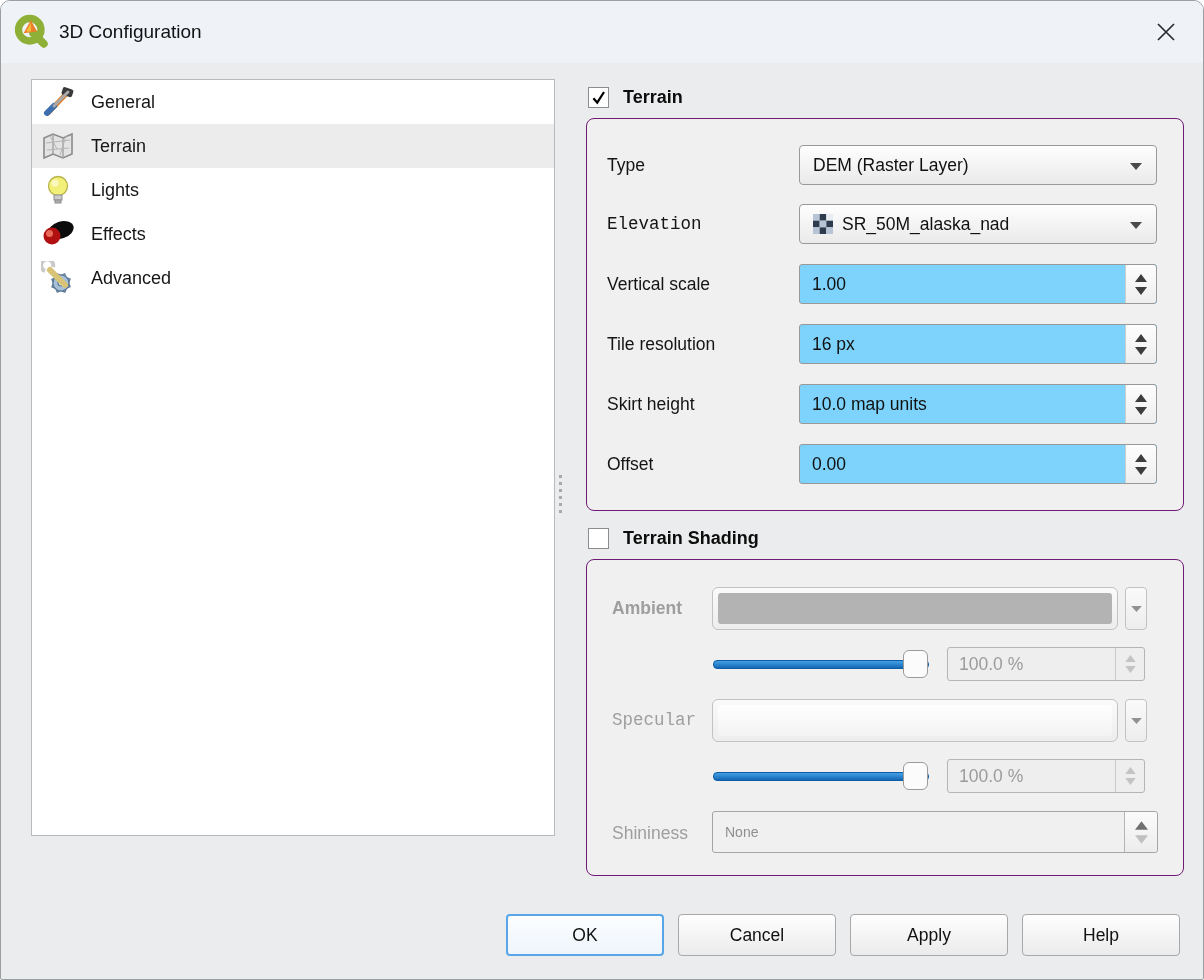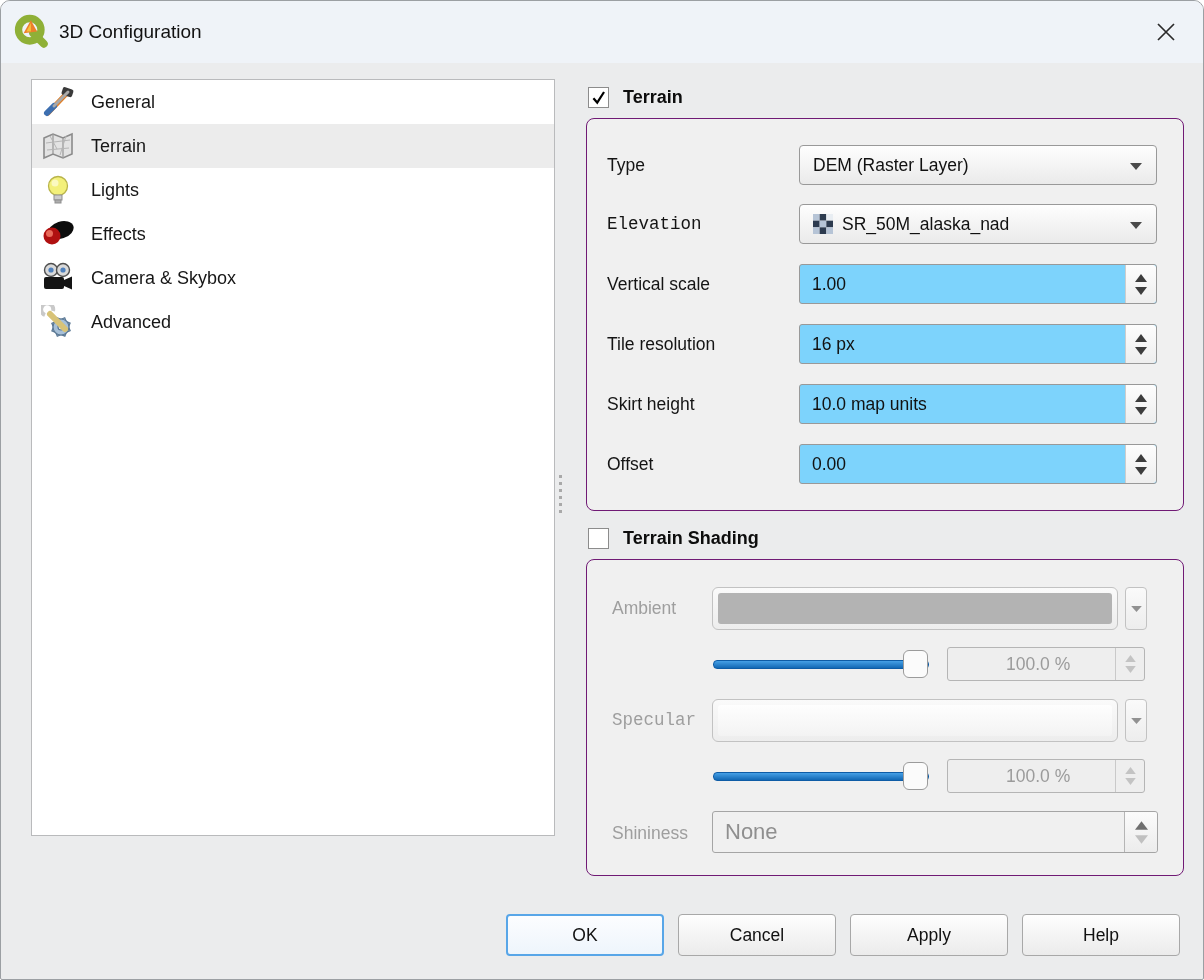--- a/index.html
+++ b/index.html
@@ -53,28 +53,28 @@
              background:linear-gradient(#fafafa,#ededed);border:1px solid #c2c2c2;border-radius:4px;
              display:flex;align-items:center;justify-content:center;}
 
   .slider-track{position:absolute;left:126px;width:216px;height:9px;box-sizing:border-box;
                 background:linear-gradient(#46a0e6,#1268b4);border:1px solid #0e5ca6;border-radius:4px;}
   .slider-handle{position:absolute;left:316px;width:25px;height:28px;box-sizing:border-box;
                  background:#fbfbfb;border:1px solid #9b9b9b;border-radius:6px;}
 
   .pct-spin{position:absolute;left:360px;width:198px;height:34px;box-sizing:border-box;
             background:#eeeeee;border:1px solid #b5b5b5;border-radius:3px;
-            display:flex;align-items:center;font-size:17.5px;color:#9b9b9b;padding-left:47px;}
+            display:flex;align-items:center;font-size:17.5px;color:#9b9b9b;}
   .pct-spin .val{padding-left:11px;}
   .pct-stepper{position:absolute;right:0;top:0;bottom:0;width:28px;border-left:1px solid #c9c9c9;
                display:flex;flex-direction:column;align-items:center;justify-content:center;gap:4px;}
 
   .dis-spin{position:absolute;left:125px;width:446px;height:42px;box-sizing:border-box;
             background:#f0f0f0;border:1px solid #a5a5a5;border-radius:3px;
-            display:flex;align-items:center;font-size:22px;color:#8f8f8f;}
+            display:flex;align-items:center;font-size:14px;color:#8f8f8f;}
   .dis-spin .val{padding-left:12px;}
   .dis-stepper{position:absolute;right:0;top:0;bottom:0;width:32px;border-left:1px solid #b5b5b5;
                background:linear-gradient(#fbfbfb,#ececec);border-radius:0 3px 3px 0;
                display:flex;flex-direction:column;align-items:center;justify-content:center;gap:5px;}
 
   .btn{position:absolute;top:913px;width:158px;height:42px;box-sizing:border-box;
        background:linear-gradient(#fefefe,#ebebeb);border:1px solid #a8a8a8;border-radius:4px;
        display:flex;align-items:center;justify-content:center;font-size:17.5px;color:#111;}
   #ok-button{left:505px;border:2px solid #58a6e8;background:linear-gradient(#fcfdff,#eef5fc);}
   #cancel-button{left:677px;}
@@ -128,31 +128,20 @@
       </svg>
       <span>Lights</span>
     </div>
     <div class="list-item">
       <svg class="li-icon" viewBox="0 0 34 34">
         <ellipse cx="20" cy="13" rx="13" ry="8.5" transform="rotate(-18 20 13)" fill="#0c0c0c"></ellipse>
         <circle cx="11" cy="19" r="8.5" fill="#b01010"></circle>
         <circle cx="8.5" cy="16.5" r="3.5" fill="#e86a5a"></circle>
       </svg>
       <span>Effects</span>
-    </div>
-    <div class="list-item">
-      <svg class="li-icon" viewBox="0 0 34 34">
-        <circle cx="10" cy="9" r="6.5" fill="#d9d9d9" stroke="#4f4f4f" stroke-width="1.4"></circle>
-        <circle cx="22" cy="9" r="6.5" fill="#d9d9d9" stroke="#4f4f4f" stroke-width="1.4"></circle>
-        <circle cx="10" cy="9" r="2.6" fill="#4f81bd"></circle>
-        <circle cx="22" cy="9" r="2.6" fill="#4f81bd"></circle>
-        <rect x="3" y="16" width="20" height="12" rx="2" fill="#141414"></rect>
-        <polygon points="23,19 31,15.5 31,28.5 23,25" fill="#141414"></polygon>
-      </svg>
-      <span>Camera &amp; Skybox</span>
     </div>
     <div class="list-item">
       <svg class="li-icon" viewBox="0 0 34 34">
         <rect x="13" y="15" width="14" height="14" fill="#a7c0d8" stroke="#5b7894" stroke-width="1.2" transform="rotate(22 20 22)"></rect>
         <rect x="13" y="15" width="14" height="14" fill="#a7c0d8" stroke="#5b7894" stroke-width="1.2" transform="rotate(67 20 22)"></rect>
         <circle cx="20" cy="22" r="8" fill="#a7c0d8" stroke="#5b7894" stroke-width="1.2"></circle>
         <circle cx="20" cy="22" r="3" fill="#eef3f7" stroke="#5b7894" stroke-width="1.2"></circle>
         <path d="M4 10 A6 6 0 1 1 12 6" fill="none" stroke="#c9c9c9" stroke-width="4"></path>
         <path d="M9 9 L24 24" stroke="#e8d48a" stroke-width="6" stroke-linecap="round"></path>
         <path d="M9 9 L24 24" stroke="#a89040" stroke-width="6" stroke-linecap="round" fill="none" opacity="0.25"></path>
@@ -257,21 +246,21 @@
           </svg>
       </div>
     </div>
   </div>
 
   <div class="checkbox" style="left:587px;top:527px;"></div>
   <div class="group-title" style="left:622px;top:527px;">Terrain Shading</div>
 
   <div class="groupbox" id="shading-group">
 
-    <div class="dis-label" style="top:37px;">Ambient</div>
+    <div class="dis-label" style="top:37px;font-weight:bold;">Ambient</div>
     <div class="color-btn" style="top:27px;">
       <div class="swatch" style="background:#b3b3b3;"></div>
     </div>
     <div class="color-arrow-btn" style="top:27px;">
       <svg width="13" height="8" viewBox="0 0 14 9">
           <polygon points="1,1 13,1 7,8" fill="#919191"></polygon>
         </svg>
     </div>
     <div class="slider-track" style="top:100px;"></div>
     <div class="slider-handle" style="top:90px;"></div>

